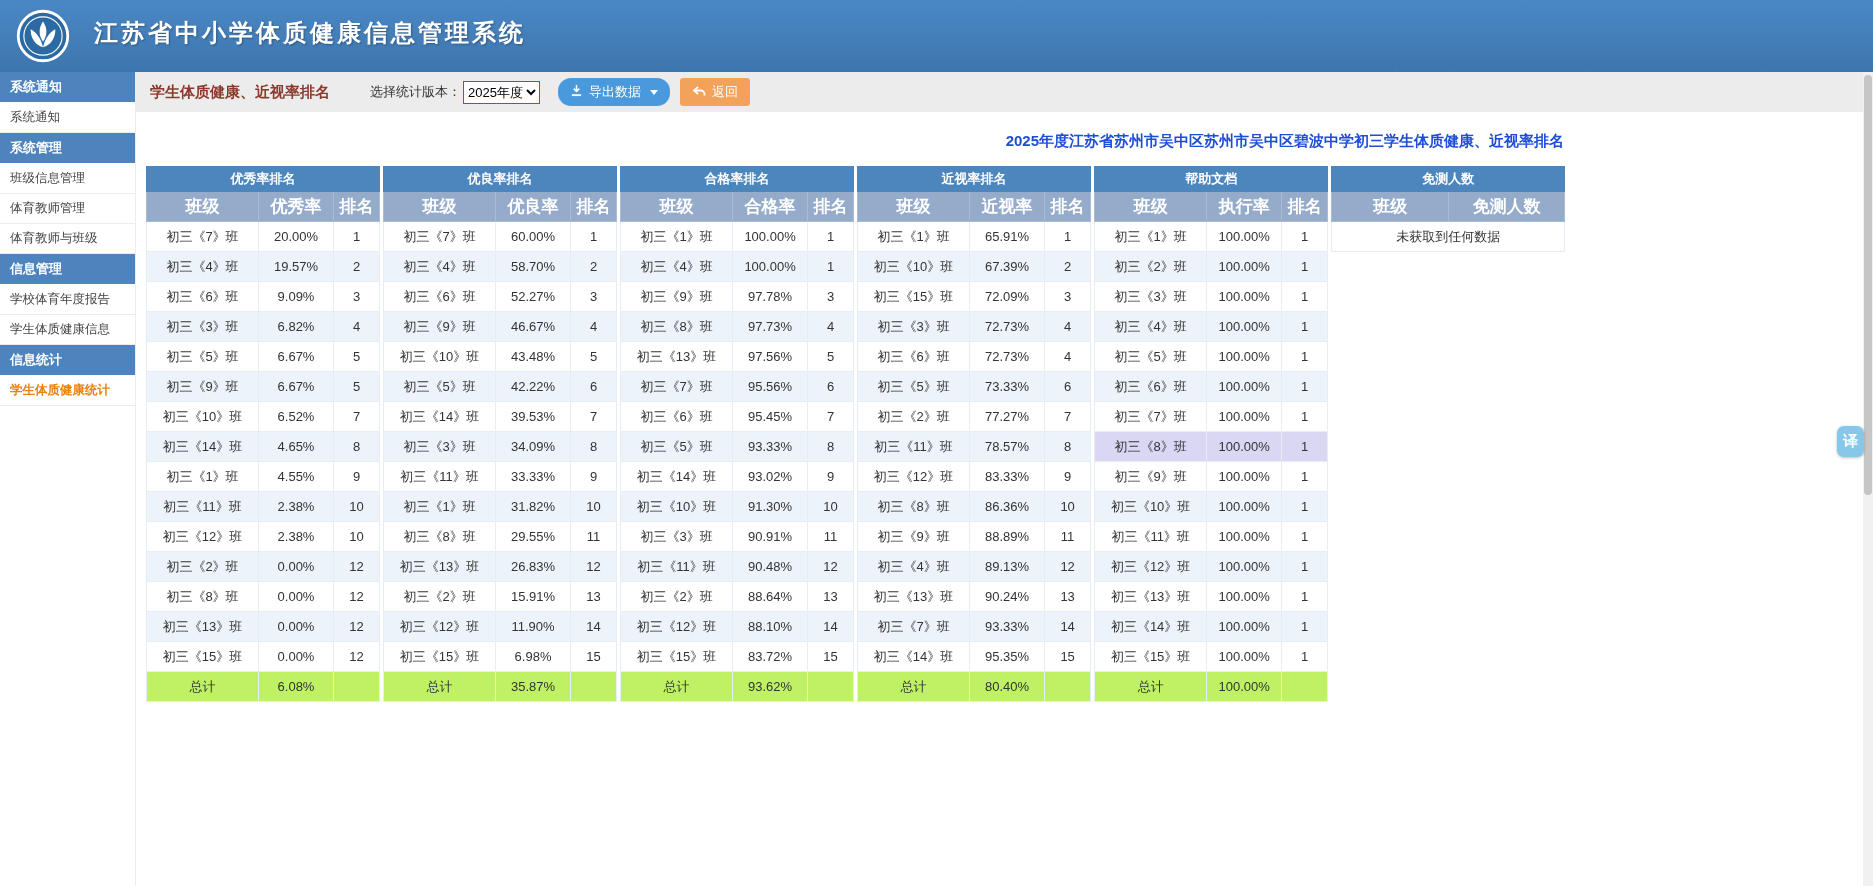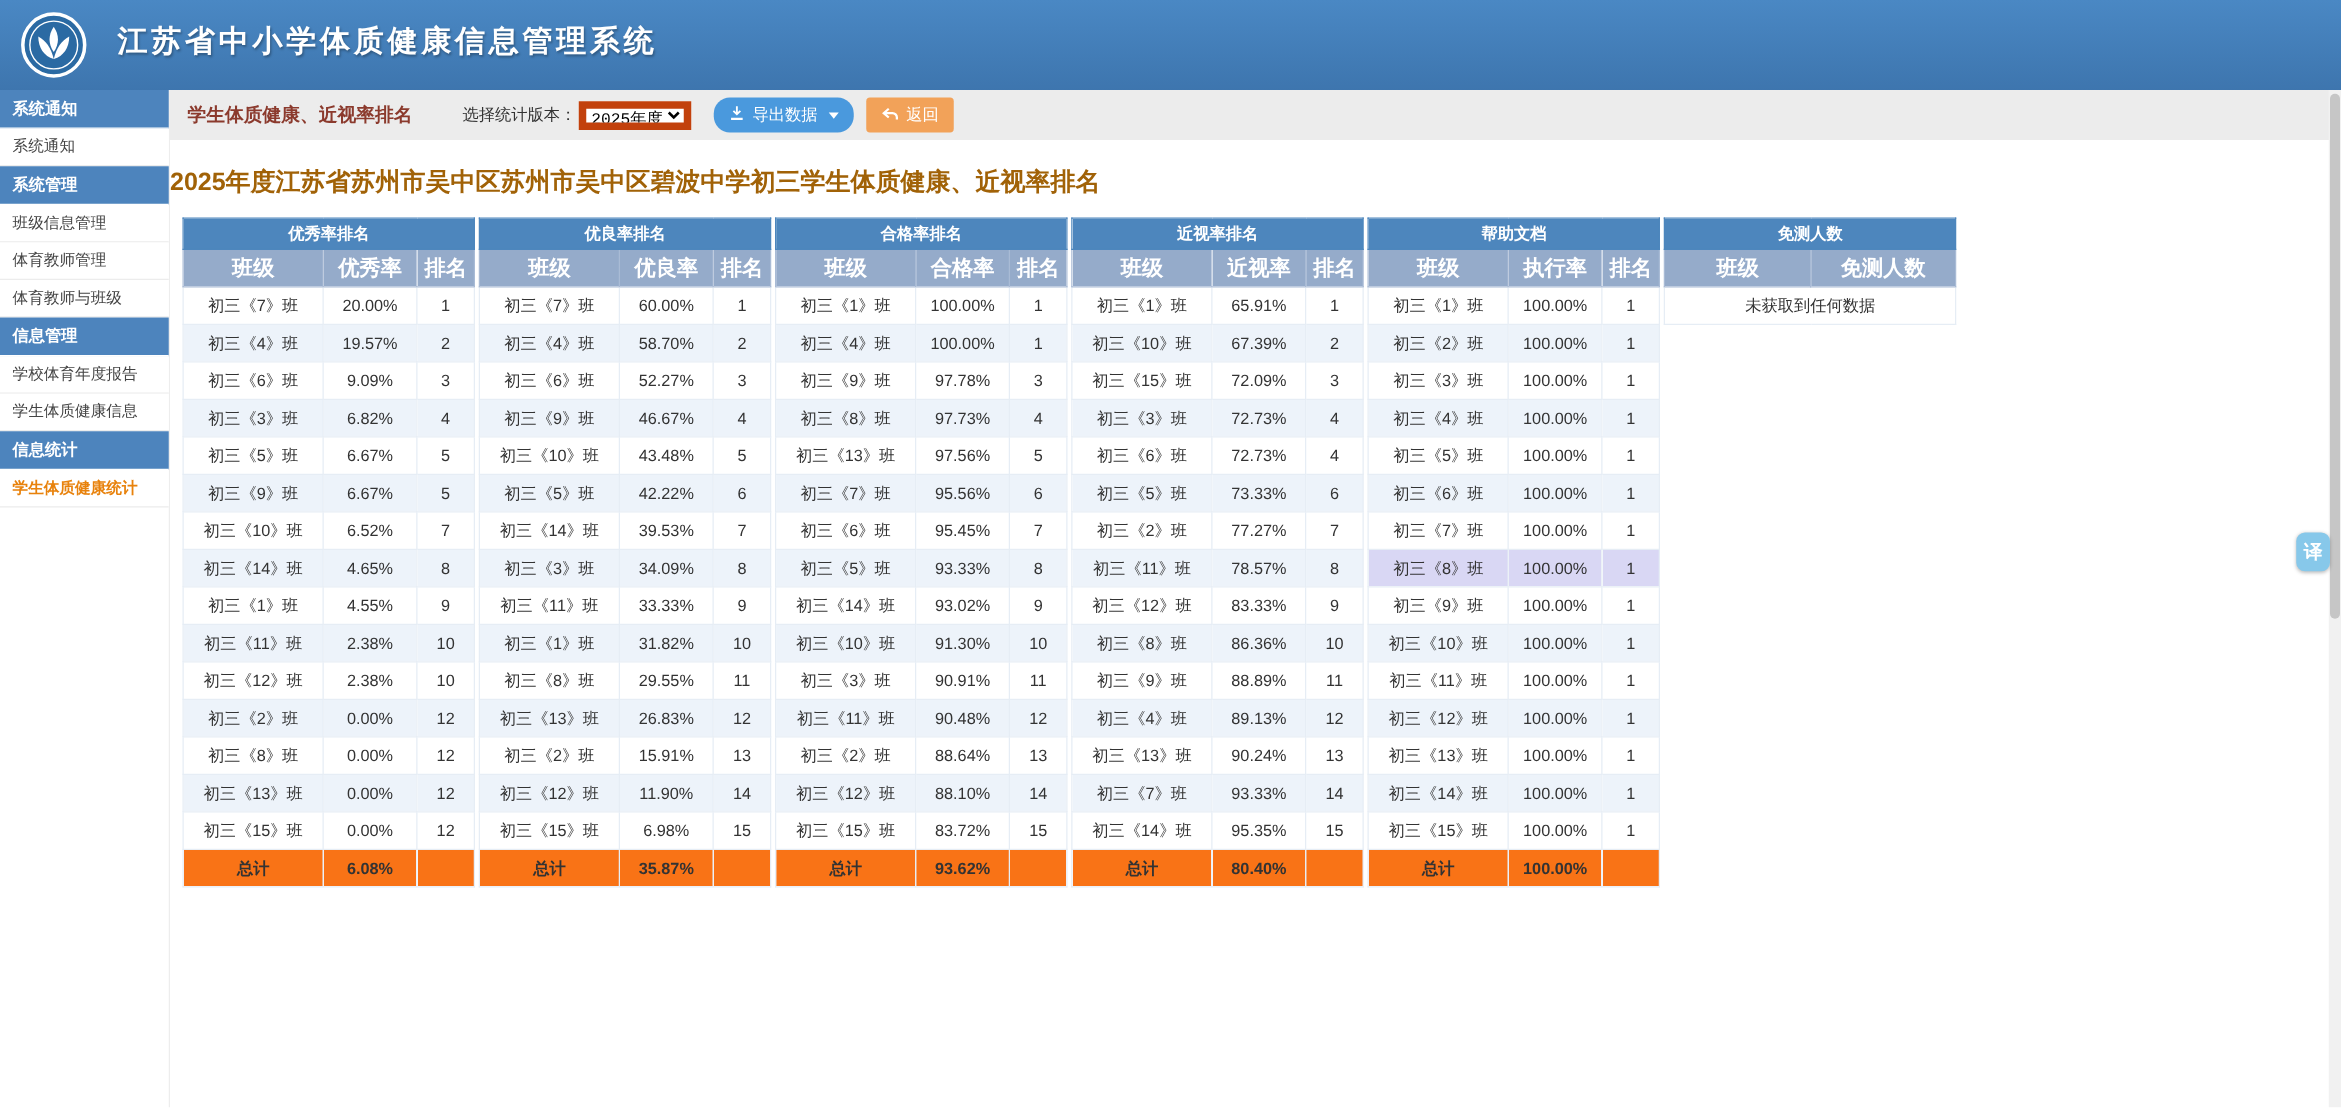--- a/index.html
+++ b/index.html
@@ -44,54 +44,54 @@
     padding:6px 0 6px 10px; border-bottom:1px solid #ececec; cursor:pointer;
   }
   .side-item.active { color:#e8820c; font-weight:bold; }
   
   .content { position:absolute; top:72px; left:136px; right:0; bottom:0; background:#fff; }
   .toolbar {
     height:40px; background:#ececec; display:flex; align-items:center; padding:0 14px;
   }
   .page-title { color:#8b3a2d; font-weight:bold; font-size:15px; margin-right:40px; }
   .version-label { font-size:13px; color:#333; }
-  .version-select { height:23px; font-size:13px; border:6px solid #c2410c; background:#fff; margin-left:2px;font-family:Liberation Mono, monospace; }
+  .version-select { height:23px; font-size:13px; border:1px solid #c2410c; background:#fff; margin-left:2px; }
   .btn {
     display:inline-flex; align-items:center; gap:6px; height:28px; border:none;
     border-radius:3px; color:#fff; font-size:13px; padding:0 12px; cursor:pointer;
     font-family:inherit;
   }
   .btn-export { background:#4a99dd; margin-left:18px;border-radius:13px; }
   .btn-back { background:#f2a259; margin-left:10px; }
   .caret {
     width:0; height:0; border-left:4px solid transparent;
     border-right:4px solid transparent; border-top:5px solid #fff; margin-left:3px;
   }
   .report-title {
-    width:1428px; color:#a16207; font-size:20px; font-weight:bold;
-    text-align:left; margin:20px 0 15px 0;
+    width:1428px; color:#1d4ed8; font-size:15px; font-weight:bold;
+    text-align:right; margin:20px 0 15px 0;
   }
   
   .tables { display:flex; gap:3px; padding-left:10px; align-items:flex-start; }
   table.rank-table { border-collapse:collapse; table-layout:fixed; font-size:13px; }
   .rank-table th, .rank-table td {
     border:1px solid #e6edf5; overflow:hidden; white-space:nowrap; text-align:center;
   }
   .tbl-title {
     background:#4d86bd; color:#fff; height:25px; font-weight:bold; font-size:13px;
     border-color:#4d86bd !important;
   }
   .tbl-col {
     background:#95abca; color:#fff; height:30px; font-weight:bold; font-size:17px;
     border-color:#a9bbd5 !important;
   }
   .rank-table td { height:30px; color:#333; background:#fff; }
   .rank-table tbody tr:nth-child(even) td { background:#edf3fa; }
   .rank-table tbody tr.hl td { background:#d9d7f4; }
-  .rank-table tbody tr.total td { background:#f97316; font-weight:bold; }
+  .rank-table tbody tr.total td { background:#bef264; font-weight:normal; }
   .no-data-cell { background:#fff !important; color:#555; }
   
   .scrollbar { position:absolute; top:72px; right:0; width:10px; bottom:0; background:#f1f1f1; }
   .scroll-thumb {
     position:absolute; top:3px; left:1px; width:8px; height:420px;
     background:#c6c6c6; border-radius:4px;
   }
   .translate-btn {
     position:absolute; right:9px; top:426px; width:27px; height:31px;
     background:#87c8ea; color:#fff; font-size:15px; font-weight:bold;

